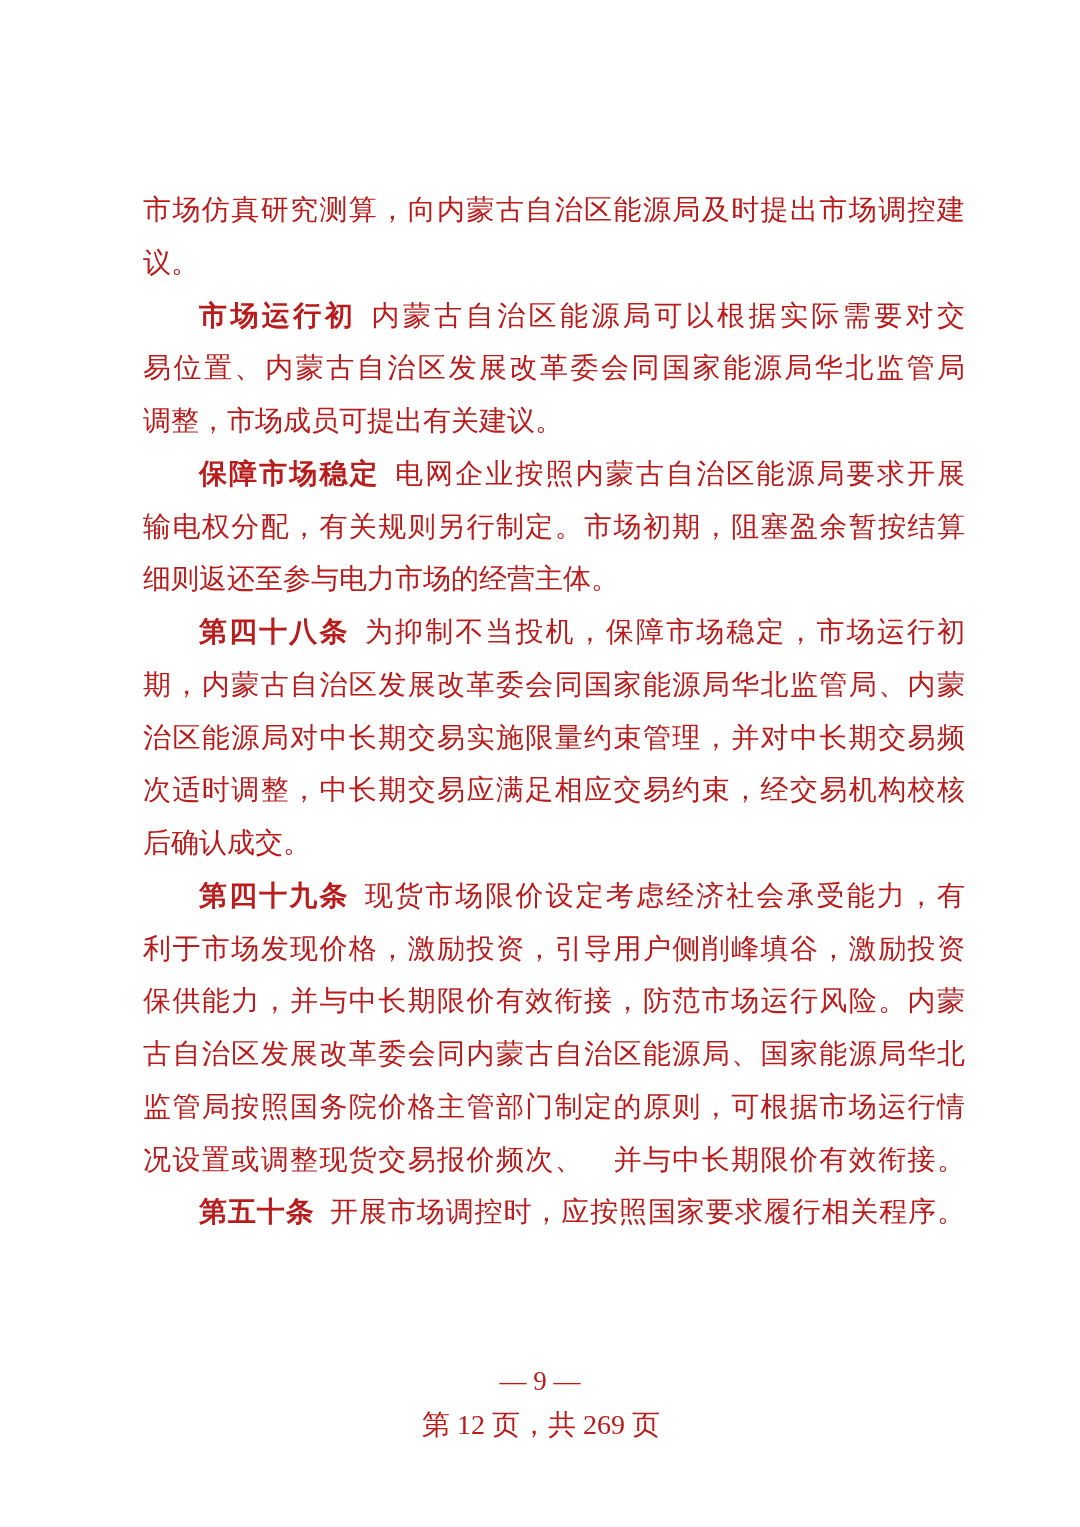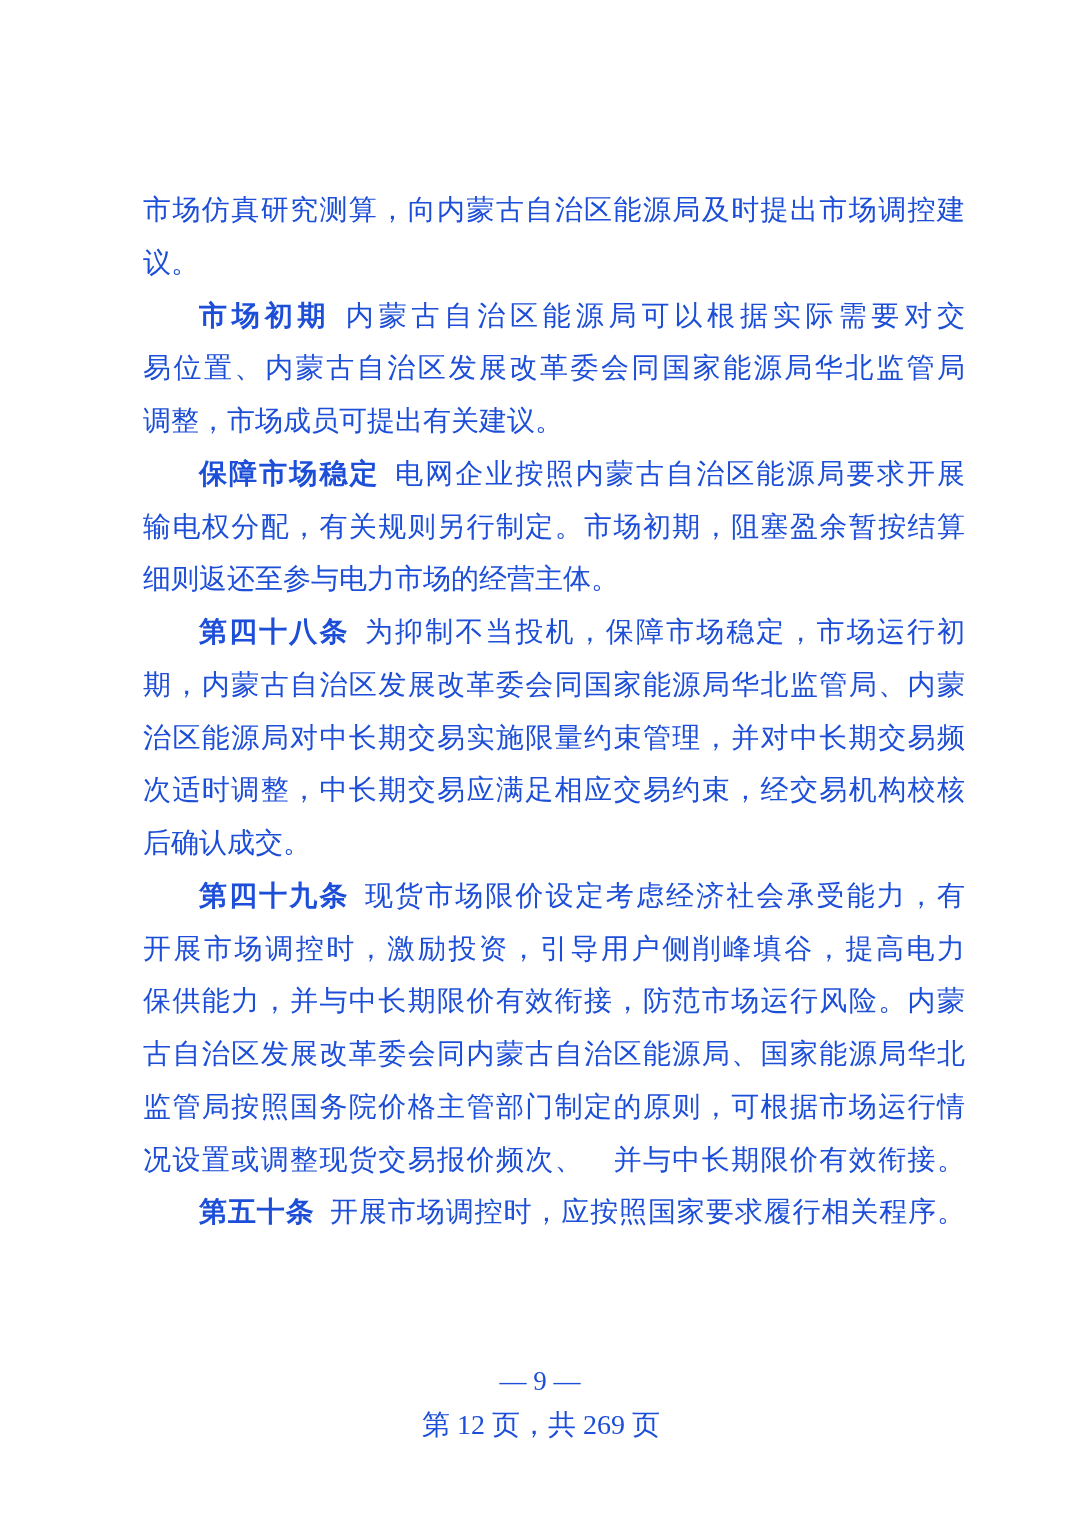--- a/index.html
+++ b/index.html
@@ -6,21 +6,21 @@
     margin: 0;
     padding: 0;
     background: #ffffff;
   }
   .page {
     position: relative;
     width: 1080px;
     height: 1527px;
     background: #ffffff;
     font-family: "Liberation Serif", "DejaVu Serif", serif;
-    color: #1d4ed8;
+    color: #b91c1c;
     overflow: hidden;
   }
   .content {
     position: absolute;
     left: 143px;
     top: 184px;
     width: 822px;
   }
   .line {
     height: 52.75px;
@@ -61,36 +61,36 @@
 </style>
 </head>
 <body>
 
 <div class="page">
   <div class="content">
 
     <div class="line j"><span>市场仿真研究测算，向内蒙古自治区能源局及时提出市场调控建</span></div>
     <div class="line"><span>议。</span></div>
 
-    <div class="line j i"><b class="art">市场初期</b><span>内蒙古自治区能源局可以根据实际需要对交</span></div>
+    <div class="line j i"><b class="art">市场运行初</b><span>内蒙古自治区能源局可以根据实际需要对交</span></div>
     <div class="line j"><span>易位置、内蒙古自治区发展改革委会同国家能源局华北监管局</span></div>
     <div class="line"><span>调整，市场成员可提出有关建议。</span></div>
 
     <div class="line j i"><b class="art">保障市场稳定</b><span>电网企业按照内蒙古自治区能源局要求开展</span></div>
     <div class="line j"><span>输电权分配，有关规则另行制定。市场初期，阻塞盈余暂按结算</span></div>
     <div class="line"><span>细则返还至参与电力市场的经营主体。</span></div>
 
     <div class="line j i"><b class="art">第四十八条</b><span>为抑制不当投机，保障市场稳定，市场运行初</span></div>
     <div class="line j"><span>期，内蒙古自治区发展改革委会同国家能源局华北监管局、内蒙</span></div>
     <div class="line j"><span>治区能源局对中长期交易实施限量约束管理，并对中长期交易频</span></div>
     <div class="line j"><span>次适时调整，中长期交易应满足相应交易约束，经交易机构校核</span></div>
     <div class="line"><span>后确认成交。</span></div>
 
     <div class="line j i"><b class="art">第四十九条</b><span>现货市场限价设定考虑经济社会承受能力，有</span></div>
-    <div class="line j"><span>开展市场调控时，激励投资，引导用户侧削峰填谷，提高电力</span></div>
+    <div class="line j"><span>利于市场发现价格，激励投资，引导用户侧削峰填谷，激励投资</span></div>
     <div class="line j"><span>保供能力，并与中长期限价有效衔接，防范市场运行风险。内蒙</span></div>
     <div class="line j"><span>古自治区发展改革委会同内蒙古自治区能源局、国家能源局华北</span></div>
     <div class="line j"><span>监管局按照国务院价格主管部门制定的原则，可根据市场运行情</span></div>
     <div class="line j"><span>况设置或调整现货交易报价频次、　并与中长期限价有效衔接。</span></div>
 
     <div class="line j i"><b class="art">第五十条</b><span>开展市场调控时，应按照国家要求履行相关程序。</span></div>
 
   </div>
 
   <div class="footer-num">— 9 —</div>

